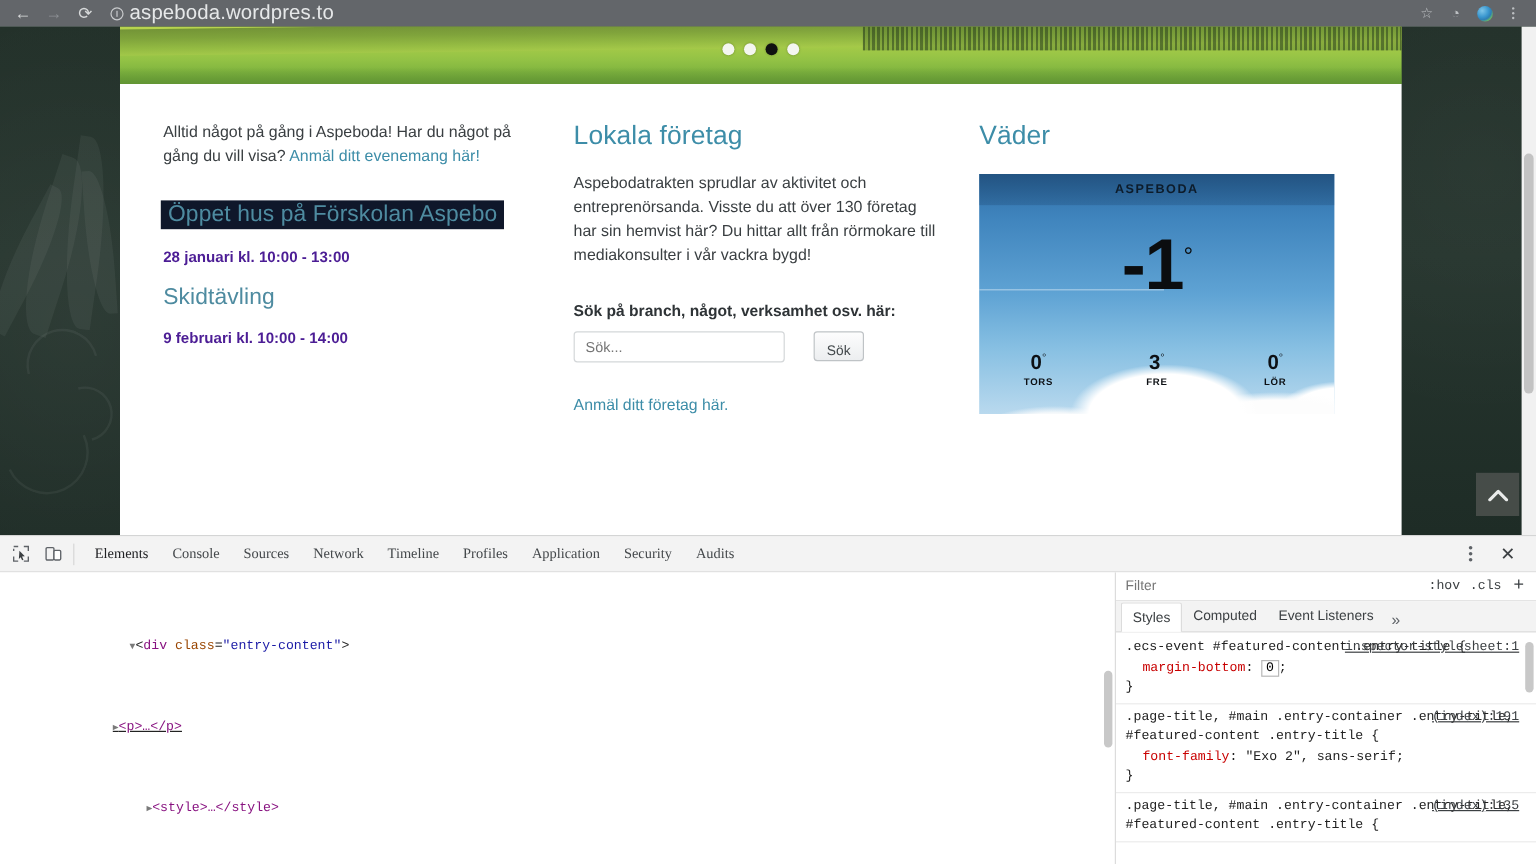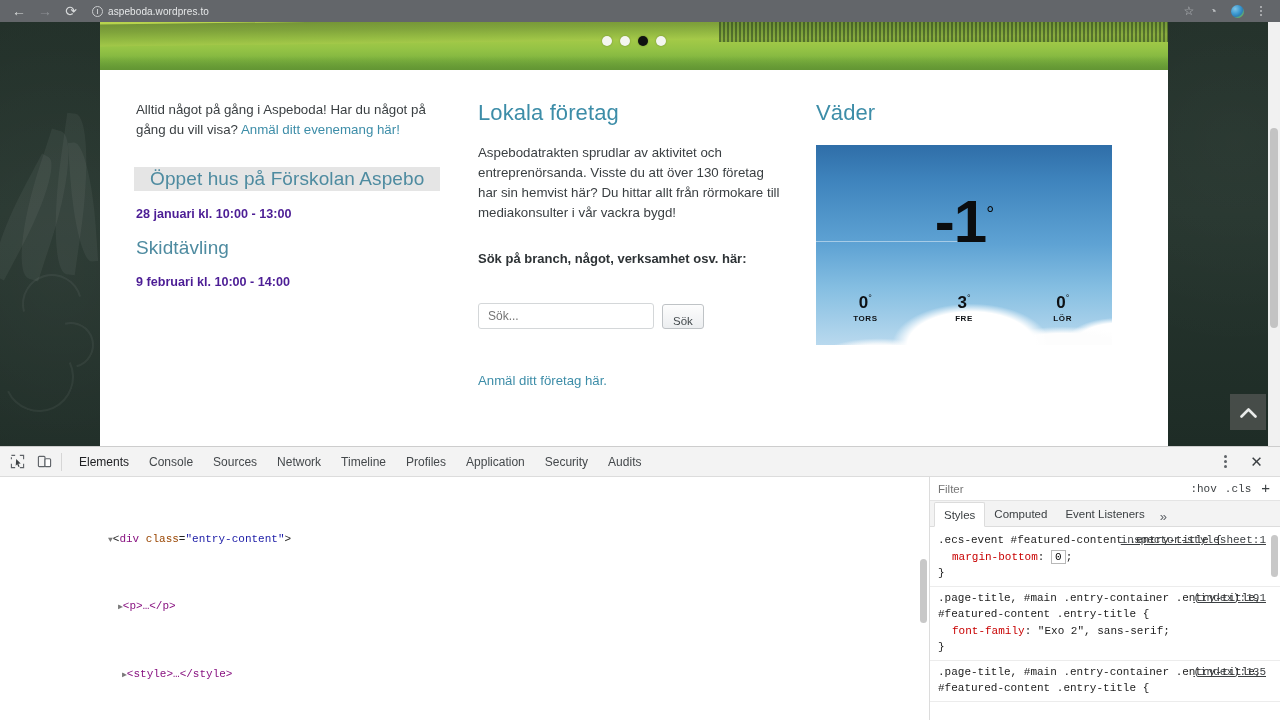--- a/index.html
+++ b/index.html
@@ -38,21 +38,21 @@
     border-radius: 50%;
     position: relative; flex: none;
   }
   #site-info-icon::after {
     content: "";
     position: absolute; left: 4.2px; top: 2px;
     width: 1.3px; height: 5.5px;
     background: #c9cbcd;
   }
   #url-text {
-    font-size: 10px; color: #e6e8e9;
+    font-size: 17px; color: #e6e8e9;
     letter-spacing: .1px; white-space: nowrap;
   }
   #chrome-right { display: flex; align-items: center; gap: 2px; padding-right: 2px; }
   .chrome-icon {
     width: 22px; height: 22px;
     display: flex; align-items: center; justify-content: center;
     color: #bcbfc2; font-size: 12px;
   }
   #avatar-icon {
     width: 13px; height: 13px; border-radius: 50%;
@@ -159,36 +159,36 @@
 
   .event-title {
     font-size: 19px;
     color: #4e8ba0;
     font-weight: normal;
     margin: 27px 0 0 0;
     display: inline-block;
     letter-spacing: .1px;
   }
   .event-title.selected {
-    background: #e5e5e5;
-    padding: 1px 16px;
+    background: #0f172a;
+    padding: 1px 6px;
     margin-left: -2px;
   }
   .event-time {
     font-size: 12.6px;
     color: #4c1d95;
     font-weight: bold;
     margin: 16px 0 0 0;
   }
 
   .search-label {
     font-size: 13px; color: #2e3336; font-weight: bold;
     margin: 28px 0 0 0;
   }
-  #search-row { display: flex; align-items: flex-end; gap: 8px; margin-top: 37px; }
+  #search-row { display: flex; align-items: flex-start; gap: 24px; margin-top: 10px; }
   #business-search-input {
     width: 176px; height: 26px;
     border: 1px solid #d4d7d9;
     border-radius: 3px;
     background: #fff;
     font-size: 12px;
     color: #8a8f92;
     padding: 0 9px;
     font-family: "Liberation Sans", sans-serif;
     outline: none;
@@ -198,21 +198,21 @@
     border: 1px solid #bfc3c6;
     border-radius: 3px;
     background: linear-gradient(180deg,#fdfdfd 0%,#eceef0 100%);
     font-size: 11.5px; color: #444a4d;
     font-family: "Liberation Sans", sans-serif;
     padding: 10px 10px;
     cursor: pointer;
   }
   #business-register-link {
     display: inline-block;
-    margin-top: 44px;
+    margin-top: 28px;
     font-size: 13.2px;
     color: #3d8da8;
     text-decoration: none;
   }
 
   
   #weather-widget {
     position: relative;
     width: 296px; height: 200px;
     margin-top: 19px;
@@ -297,21 +297,21 @@
   }
   .dt-tool-icon {
     width: 27px; height: 26px;
     display: flex; align-items: center; justify-content: center;
     cursor: pointer;
   }
   #dt-toolbar-sep {
     width: 1px; height: 18px; background: #d6d6d6; margin: 0 7px 0 3px;
   }
   .dt-tab {
-    font-family: Liberation Sans, sans-serif;
+    font-family: Liberation Serif, serif;
     font-size: 12px; color: #44484b;
     padding: 0 10px; height: 29px;
     display: flex; align-items: center;
     cursor: pointer;
   }
   .dt-tab.active { color: #202124; }
   #devtools-toolbar-right { margin-left: auto; display: flex; align-items: center; gap: 4px; padding-right: 6px; }
   #dt-more-dots { display: flex; flex-direction: column; gap: 2px; }
   #dt-more-dots i { width: 3px; height: 3px; background: #5f6368; border-radius: 50%; display: block; }
 
@@ -463,20 +463,23 @@
         <div id="search-row">
           <input id="business-search-input" type="text" placeholder="Sök..." style="">
           <button id="business-search-button">Sök</button>
         </div>
         <a id="business-register-link" href="#">Anmäl ditt företag här.</a>
       </div>
 
       <div class="col" id="col-weather">
         <h2 class="col-title">Väder</h2>
         <div id="weather-widget">
+          <div id="weather-header">
+            <span id="weather-city">ASPEBODA</span>
+          </div>
           <div id="weather-horizon"></div>
           <div id="weather-current">
             <span id="weather-temp"><span>-1</span><sup>°</sup></span>
           </div>
           <div id="cloudbank"></div>
           <div id="weather-forecast">
             <div class="fc">
               <div class="fc-temp"><span>0</span><sup>°</sup></div>
               <div class="fc-day">TORS</div>
             </div>
@@ -543,21 +546,21 @@
     </div>
   </div>
 
   <div id="devtools-body">
 
     <div id="dom-pane">
       <div id="dom-tree">
 
         <div class="dom-line" style="padding-left:108px;"><span class="tri">▼</span><span class="pn">&lt;</span><span class="tg">div</span> <span class="at">class</span><span class="pn">=</span><span class="av">"entry-content"</span><span class="pn">&gt;</span></div>
 
-        <div class="dom-line" style="padding-left:118px;"><span class="tri">▶</span><span class="tg">&lt;p&gt;…&lt;/p&gt;</span></div>
+        <div class="dom-line" style="padding-left:94px;text-decoration:underline;"><span class="tri">▶</span><span class="tg">&lt;p&gt;…&lt;/p&gt;</span></div>
 
         <div class="dom-line" style="padding-left:122px;"><span class="tri">▶</span><span class="tg">&lt;style&gt;…&lt;/style&gt;</span></div>
 
         
 
         
 
         
 
         

